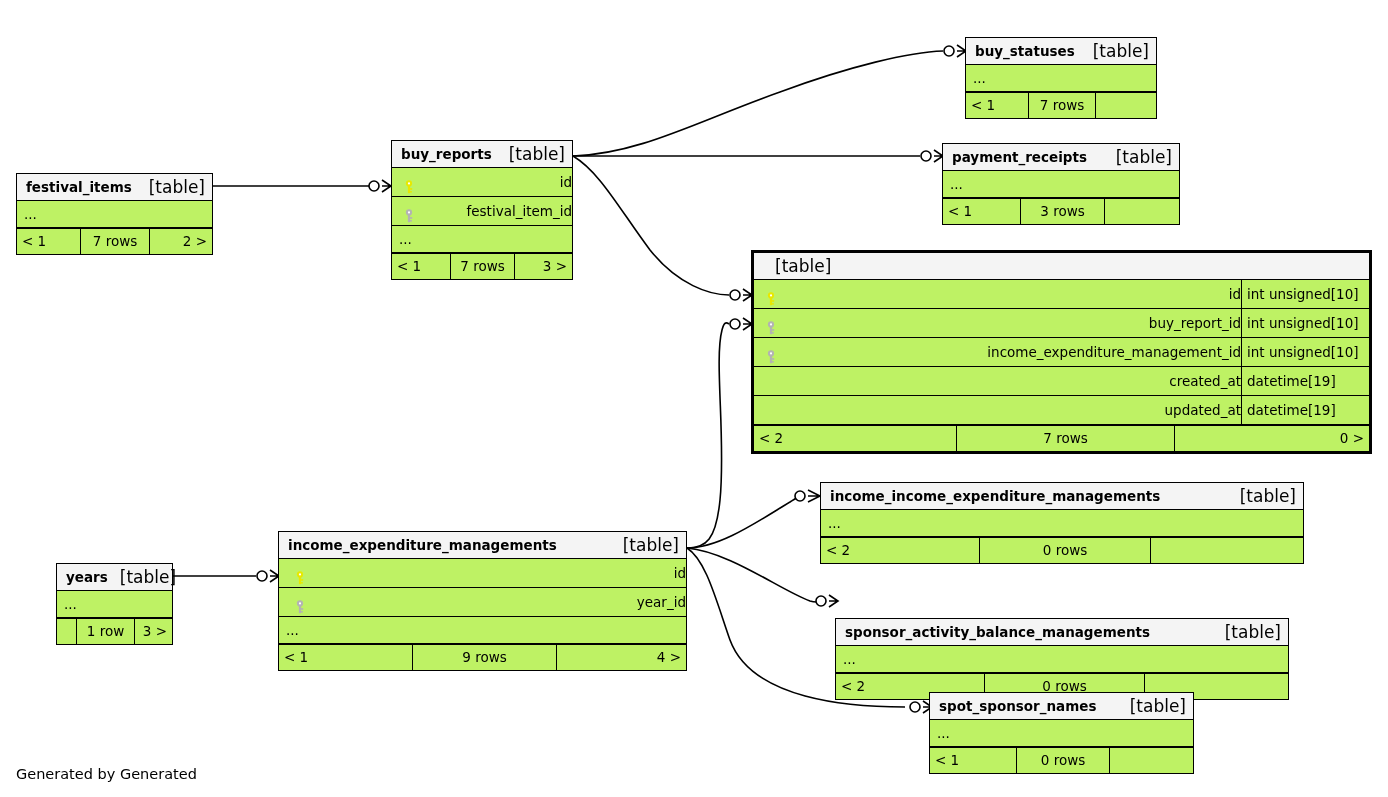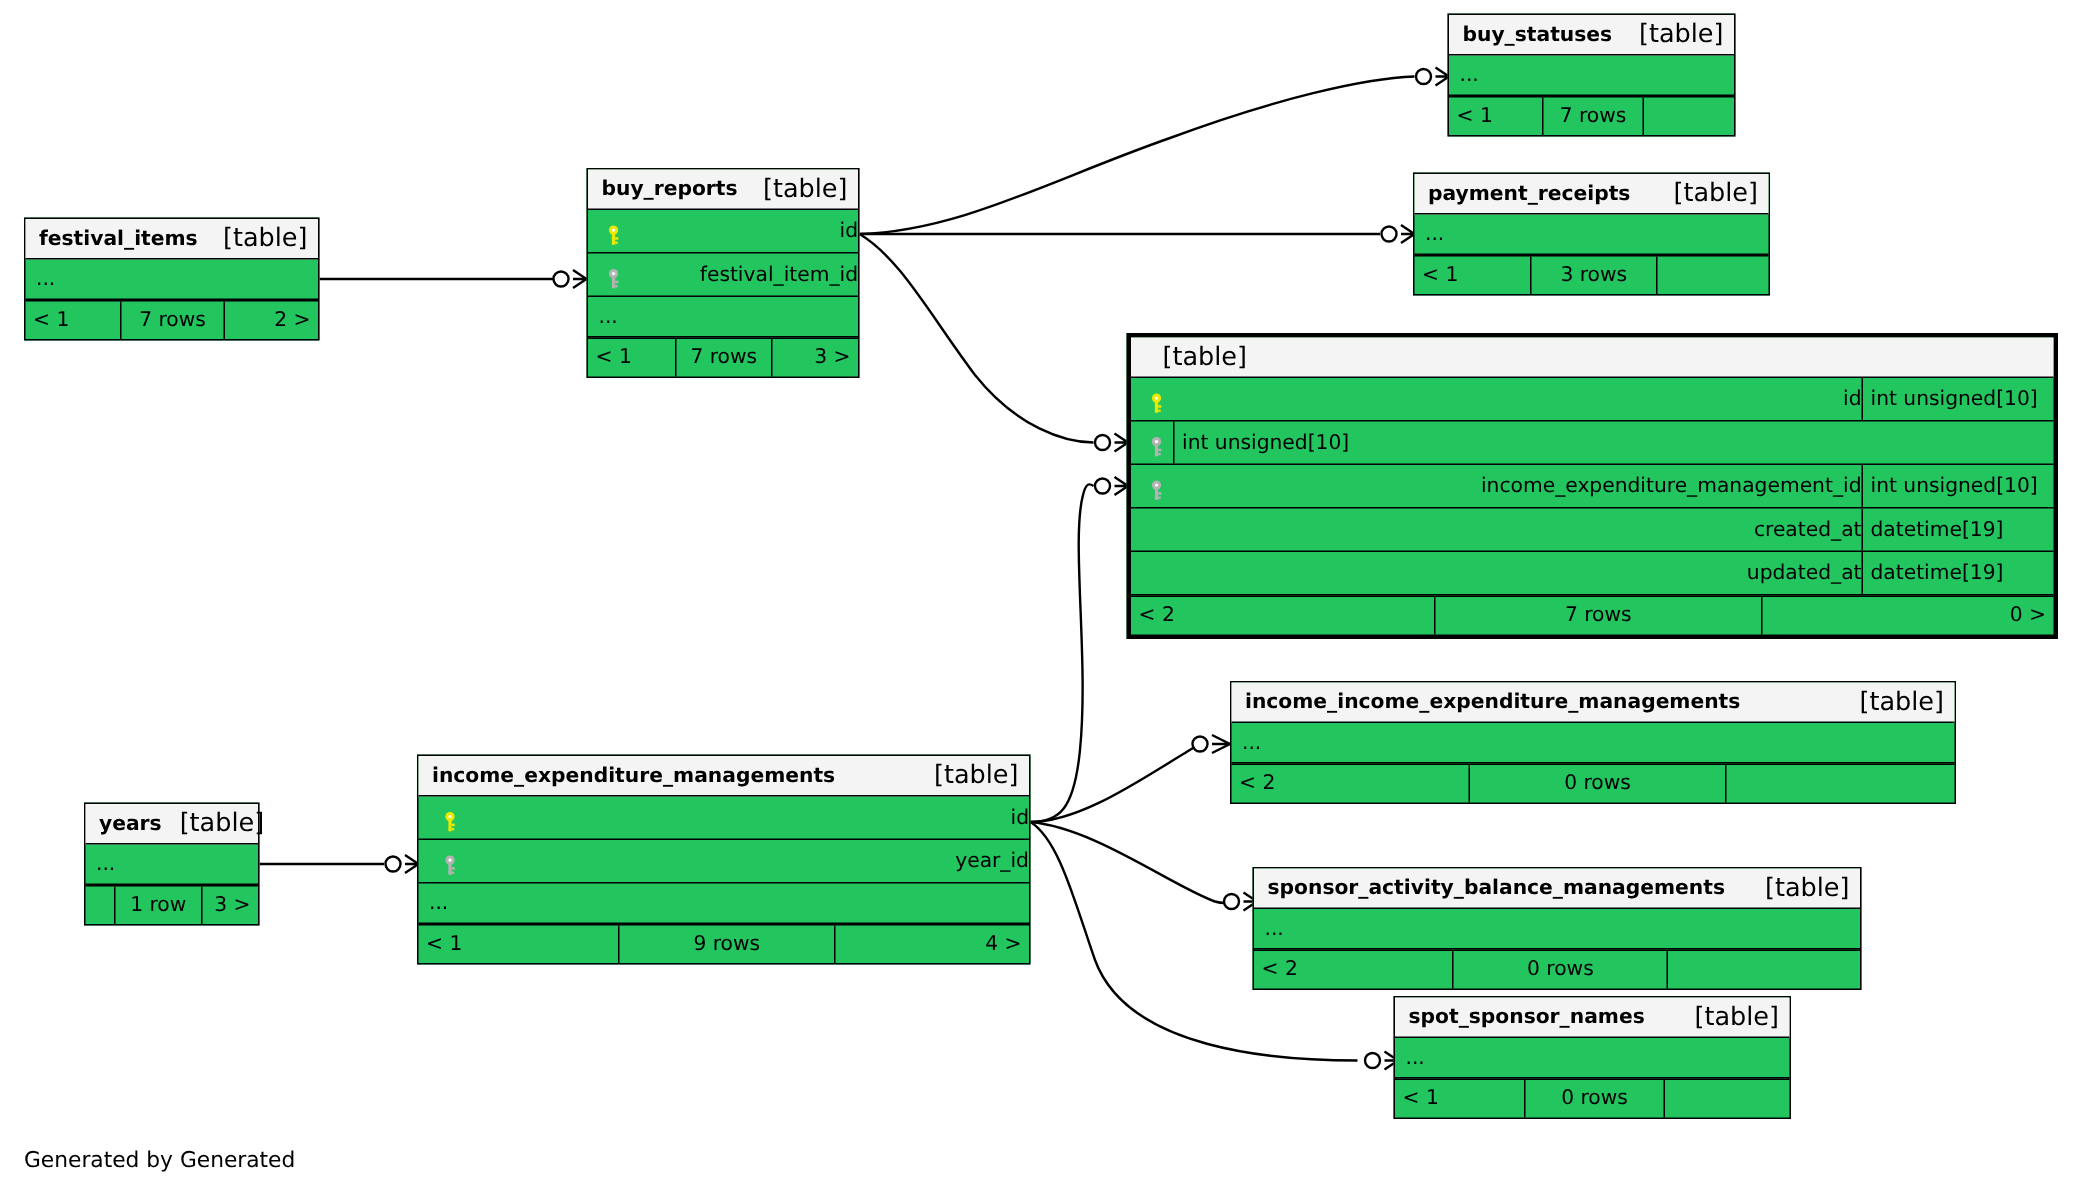--- a/index.html
+++ b/index.html
@@ -23,24 +23,25 @@
   svg.edges {
     position: absolute;
     left: 0; top: 0;
     width: 1388px;
     height: 797px;
     pointer-events: none;
   }
   .table-box {
     position: absolute;
     border: 1px solid #000000;
-    background: #22c55e;
+    background: #bef264;
     box-sizing: border-box;
     font-size: 13.5px;
     color: #000000;
+    margin-top: 28px;
   }
   .table-box.focused {
     border-width: 3px;
   }
   .t-header {
     background: #f4f4f4;
     border-bottom: 1px solid #000000;
     height: 27px;
     line-height: 27px;
     padding: 0 7px 0 9px;
@@ -281,20 +282,21 @@
           <span class="col-type">int unsigned[10]</span>
         </div>
         <div class="t-row">
           <span class="keycell"><span class="key-ico"><svg width="12" height="14" viewBox="0 0 12 14" xmlns="http://www.w3.org/2000/svg">
                 <circle cx="6" cy="3.4" r="3.1" fill="#b3b3b3"></circle>
                 <circle cx="6" cy="3.4" r="1.1" fill="#ffffff"></circle>
                 <rect x="4.9" y="5.6" width="2.2" height="7.6" fill="#b3b3b3"></rect>
                 <rect x="7.1" y="8.1" width="2.1" height="1.7" fill="#b3b3b3"></rect>
                 <rect x="7.1" y="11.0" width="1.7" height="1.6" fill="#b3b3b3"></rect>
               </svg></span></span>
+          <span class="col-name">buy_report_id</span>
           <span class="col-type">int unsigned[10]</span>
         </div>
         <div class="t-row">
           <span class="keycell"><span class="key-ico"><svg width="12" height="14" viewBox="0 0 12 14" xmlns="http://www.w3.org/2000/svg">
                 <circle cx="6" cy="3.4" r="3.1" fill="#b3b3b3"></circle>
                 <circle cx="6" cy="3.4" r="1.1" fill="#ffffff"></circle>
                 <rect x="4.9" y="5.6" width="2.2" height="7.6" fill="#b3b3b3"></rect>
                 <rect x="7.1" y="8.1" width="2.1" height="1.7" fill="#b3b3b3"></rect>
                 <rect x="7.1" y="11.0" width="1.7" height="1.6" fill="#b3b3b3"></rect>
               </svg></span></span>
@@ -322,21 +324,21 @@
           <span class="t-name">income_income_expenditure_managements</span>
           <span class="t-tag">[table]</span>
         </div>
         <div class="ellipsis-row">...</div>
         <div class="t-footer">
           <div class="f-left" style="width:159px">&lt; 2</div>
           <div class="f-mid" style="width:171px">0 rows</div>
           <div class="f-right" style="width:152px"></div>
         </div>
       </div>
-      <div class="table-box" style="left: 835px; top: 578px; width: 406px;">
+      <div class="table-box" style="left: 835px; top: 590px; width: 454px;">
         <div class="t-header">
           <span class="t-name">sponsor_activity_balance_managements</span>
           <span class="t-tag">[table]</span>
         </div>
         <div class="ellipsis-row">...</div>
         <div class="t-footer">
           <div class="f-left" style="width:149px">&lt; 2</div>
           <div class="f-mid" style="width:160px">0 rows</div>
           <div class="f-right" style="width:143px"></div>
         </div>

